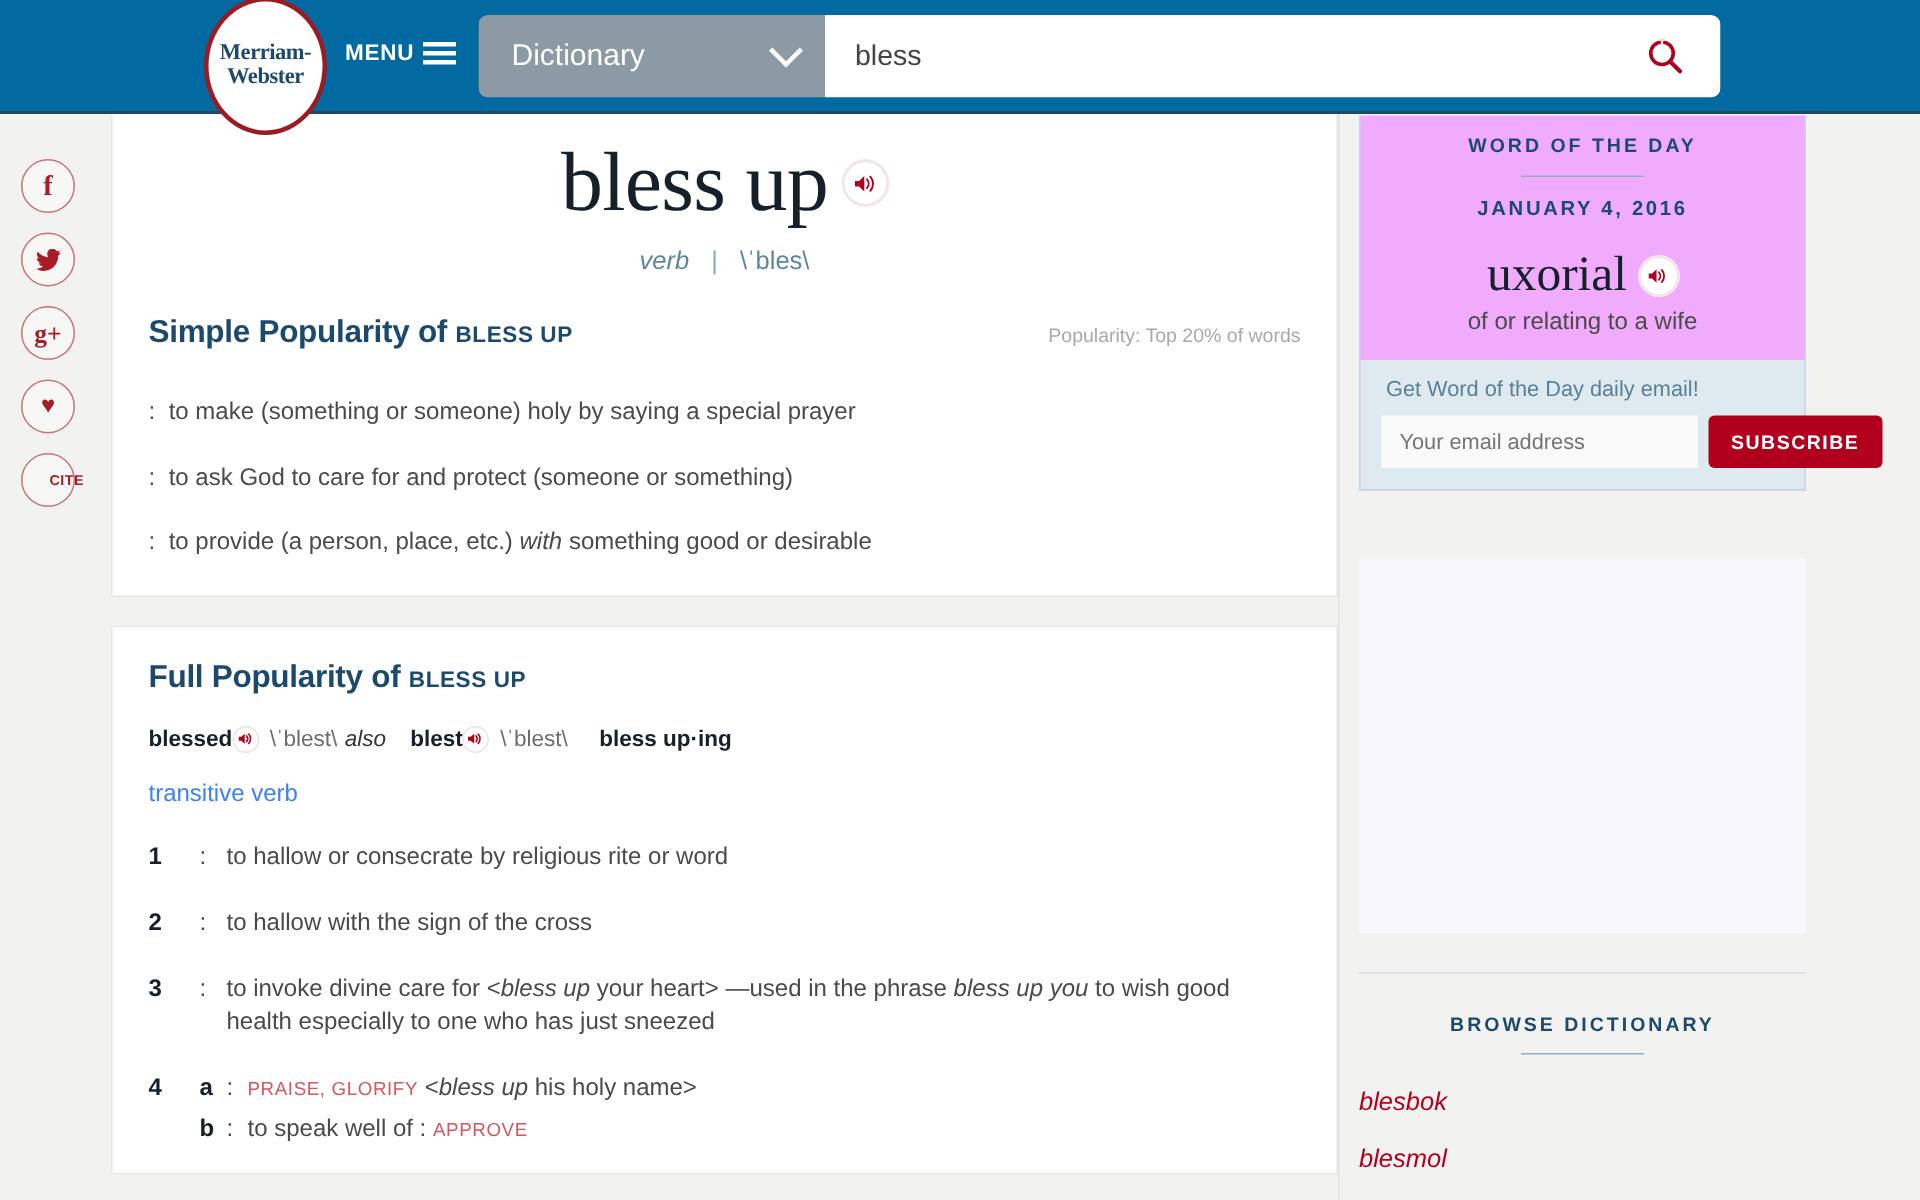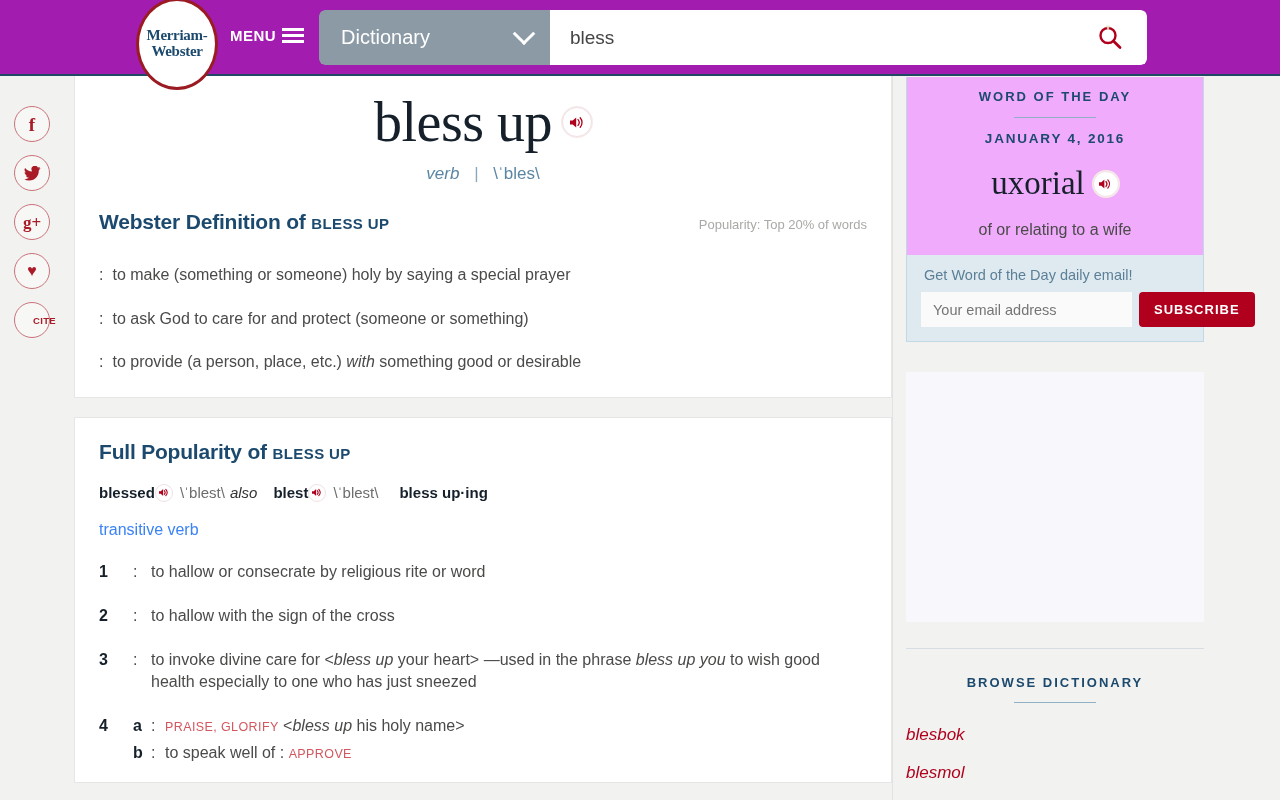--- a/index.html
+++ b/index.html
@@ -10,21 +10,21 @@
     overflow: hidden;
     background: #f2f2f0;
     font-family: "Liberation Sans", sans-serif;
   }
 
   
   .header {
     position: absolute;
     top: 0; left: 0;
     width: 1280px; height: 76px;
-    background: #a21caf;
+    background: #0369a1;
     border-bottom: 2px solid #1f4a64;
     display: flex;
     align-items: center;
     z-index: 50;
   }
 
   .logo {
     position: absolute;
     left: 136px; top: -2px;
     width: 82px; height: 92px;
@@ -347,21 +347,21 @@
   .wotd-word-row {
     margin-top: 19px;
     display: flex; align-items: center; justify-content: center; gap: 8px;
   }
   .wotd-word {
     font-family: "Liberation Serif", serif;
     font-size: 33px;
     color: #15202b;
   }
   .wotd-gloss {
-    margin-top: 19px;
+    margin-top: 4px;
     font-size: 16px;
     color: #4a4a48;
   }
   .wotd-sub {
     background: #dfeaf0;
     padding: 12px 14px 14px 14px;
   }
   .wotd-sub-label {
     font-size: 14.5px;
     color: #5b7f96;
@@ -509,21 +509,21 @@
         <div class="headword-meta">
           <span class="pos">verb</span>
           <span class="bar">|</span>
           <span class="pron">\ˈbles\</span>
         </div>
       </div>
 
       <div class="simple-def">
         <div class="sec-head-row">
           <div class="sec-head">
-            <span>Webster Definition of </span><span class="small">BLESS UP</span>
+            <span>Simple Popularity of </span><span class="small">BLESS UP</span>
           </div>
           <div class="popularity">Popularity: Top 20% of words</div>
         </div>
 
         <div id="simple-senses">
             <div class="def-line"><span class="colon">:</span><span>to make (something or someone) holy by saying a special prayer</span></div>
             <div class="def-line"><span class="colon">:</span><span>to ask God to care for and protect (someone or something)</span></div>
             <div class="def-line"><span class="colon">:</span><span>to provide (a person, place, etc.) <i>with</i> something good or desirable</span></div>
           </div>
       </div>

